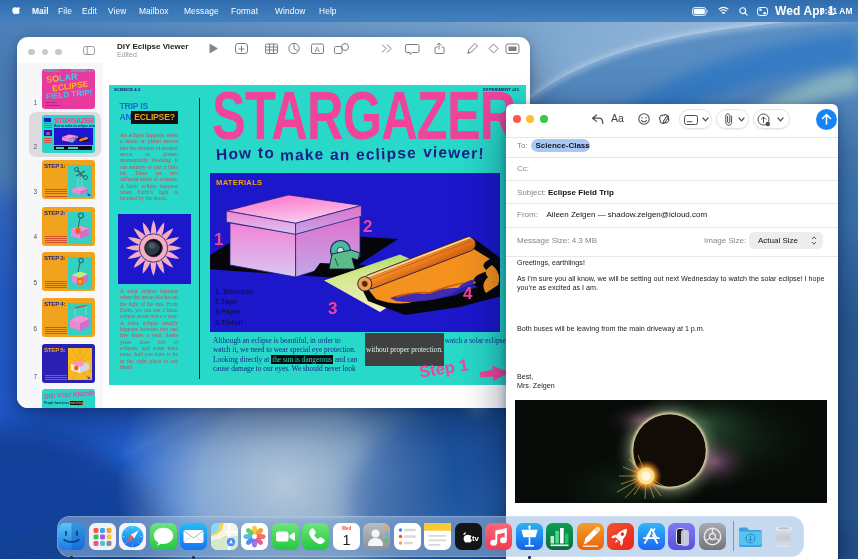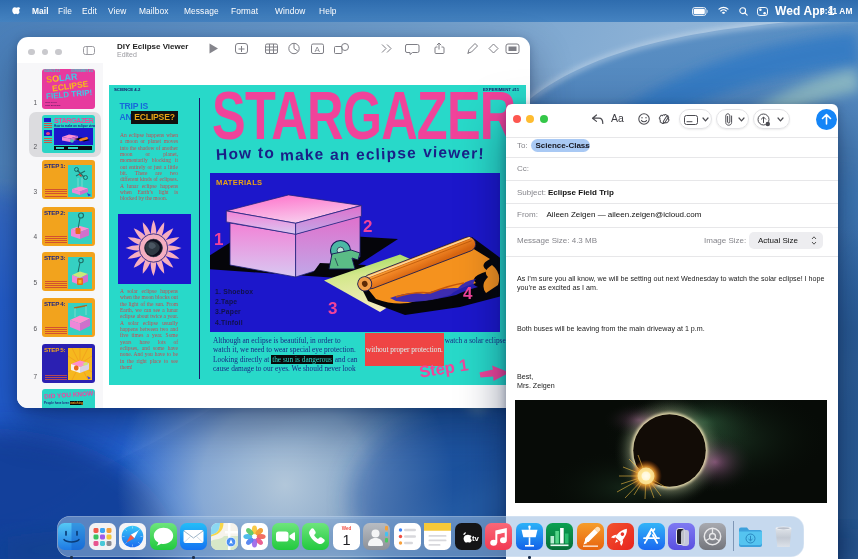--- a/index.html
+++ b/index.html
@@ -409,21 +409,21 @@
       <text x="118" y="141" font-size="17" font-weight="700" fill="#f0439a">3</text>
       <text x="253" y="126" font-size="17" font-weight="700" fill="#f0439a">4</text>
       <g font-size="6.8" font-weight="700" fill="#10124a" letter-spacing="0.2">
         <text x="5" y="120.5">1. Shoebox</text>
         <text x="5" y="131">2.Tape</text>
         <text x="5" y="141">3.Paper</text>
         <text x="5" y="151.5">4.Tinfoil</text>
       </g>
     </svg>
     <div class="abs" style="left:104px;top:251.5px;font-family:'Liberation Serif',serif;font-size:7.35px;line-height:9.25px;color:#1a2a85;white-space:nowrap">Although an eclipse is beautiful, in order to<br>watch it, we need to wear special eye protection.<br>Looking directly at <span style="background:#0a0a0a;color:#28d9c9;padding:0 1px">the sun is dangerous</span> and can<br>cause damage to our eyes. We should never look</div>
-    <div class="abs" style="left:256px;top:251.5px;font-family:'Liberation Serif',serif;font-size:7.35px;line-height:9.25px;color:#1a2a85;white-space:nowrap">directly at the sun or try to watch a solar eclipse<br><span style="background:#ef4444;color:#d8f2ee;padding:12px 1px">without proper protection.</span></div>
+    <div class="abs" style="left:256px;top:251.5px;font-family:'Liberation Serif',serif;font-size:7.35px;line-height:9.25px;color:#1a2a85;white-space:nowrap">directly at the sun or try to watch a solar eclipse<br><span style="background:#404040;color:#d8f2ee;padding:12px 1px">without proper protection.</span></div>
     <div class="abs" style="left:310px;top:274px;font-size:16.5px;font-weight:700;color:#f0459a;transform:rotate(-9deg);white-space:nowrap">Step 1</div>
     <svg class="abs" style="left:370px;top:280.5px" width="31" height="17" viewBox="0 0 31 17">
       <path d="M0.5,7.5 L14,4.5 L13,0.5 L30.5,7.5 L14.5,16 L14.2,11.5 L1.5,12.5 Z" fill="#f0459a"></path>
     </svg>
   </div>
 </div>
 
 <div id="mail" class="abs">
   <span class="tl" style="left:7px;background:#fd5750"></span>
   <span class="tl" style="left:20.4px;background:#febc30"></span>
@@ -483,31 +483,32 @@
   <svg class="abs" style="left:77px;top:41px" width="5" height="4" viewBox="0 0 5 4">
       <path d="M0.7,0.8 L2.5,2.8 L4.3,0.8" fill="none" stroke="#44547c" stroke-width="1"></path>
     </svg>
   <div class="msep" style="top:53.5px"></div>
   <div class="mrow-label" style="left:11px;top:60.8px">Cc:</div>
   <div class="msep" style="top:76px"></div>
   <div class="mrow-label" style="left:11px;top:84.5px">Subject:</div>
   <div class="mrow-val" style="left:42px;top:84.5px;font-weight:600">Eclipse Field Trip</div>
   <div class="msep" style="top:99px"></div>
   <div class="mrow-label" style="left:11px;top:106.7px">From:</div>
-  <div class="mrow-val" style="left:40.5px;top:106.7px;font-weight:500">Aileen Zeigen — aileen.zeigen@icloud.com</div>
+  <div class="mrow-val" style="left:40.5px;top:106.7px;font-weight:500">Aileen Zeigen — shadow.zeigen@icloud.com</div>
   <div class="msep" style="top:123.5px"></div>
   <div class="mrow-label" style="left:11px;top:132px">Message Size: 4.3 MB</div>
   <div class="mrow-label" style="left:198px;top:132px">Image Size:</div>
   <div class="abs" style="left:243px;top:128px;width:74px;height:17.5px;background:#ededf0;border-radius:5px"></div>
   <div class="abs" style="left:252px;top:132px;font-size:8px;color:#111">Actual Size</div>
   <svg class="abs" style="left:305px;top:132.5px" width="6" height="9" viewBox="0 0 6 9">
       <path d="M1,3 L3,0.8 L5,3 M1,6 L3,8.2 L5,6" fill="none" stroke="#555" stroke-width="1"></path>
     </svg>
   <div class="msep" style="top:152.5px"></div>
 
+  <div class="mbody" style="top:155px">Greetings, earthlings!</div>
   <div class="mbody" style="top:171.7px">As I’m sure you all know, we will be setting out next Wednesday to watch the solar eclipse! I hope you’re as excited as I am.</div>
   <div class="mbody" style="top:221px">Both buses will be leaving from the main driveway at 1 p.m.</div>
   <div class="mbody" style="top:269.2px">Best,<br>Mrs. Zeigen</div>
 
   <svg class="abs" style="left:9px;top:296.5px" width="312" height="103" viewBox="0 0 312 103">
     <defs>
       <radialGradient id="pcorona" cx="0.5" cy="0.5" r="0.5">
         <stop offset="0" stop-color="#fffbe8"></stop>
         <stop offset="0.52" stop-color="#f8f0d0" stop-opacity="0.95"></stop>
         <stop offset="0.62" stop-color="#e4e0b4" stop-opacity="0.55"></stop>

